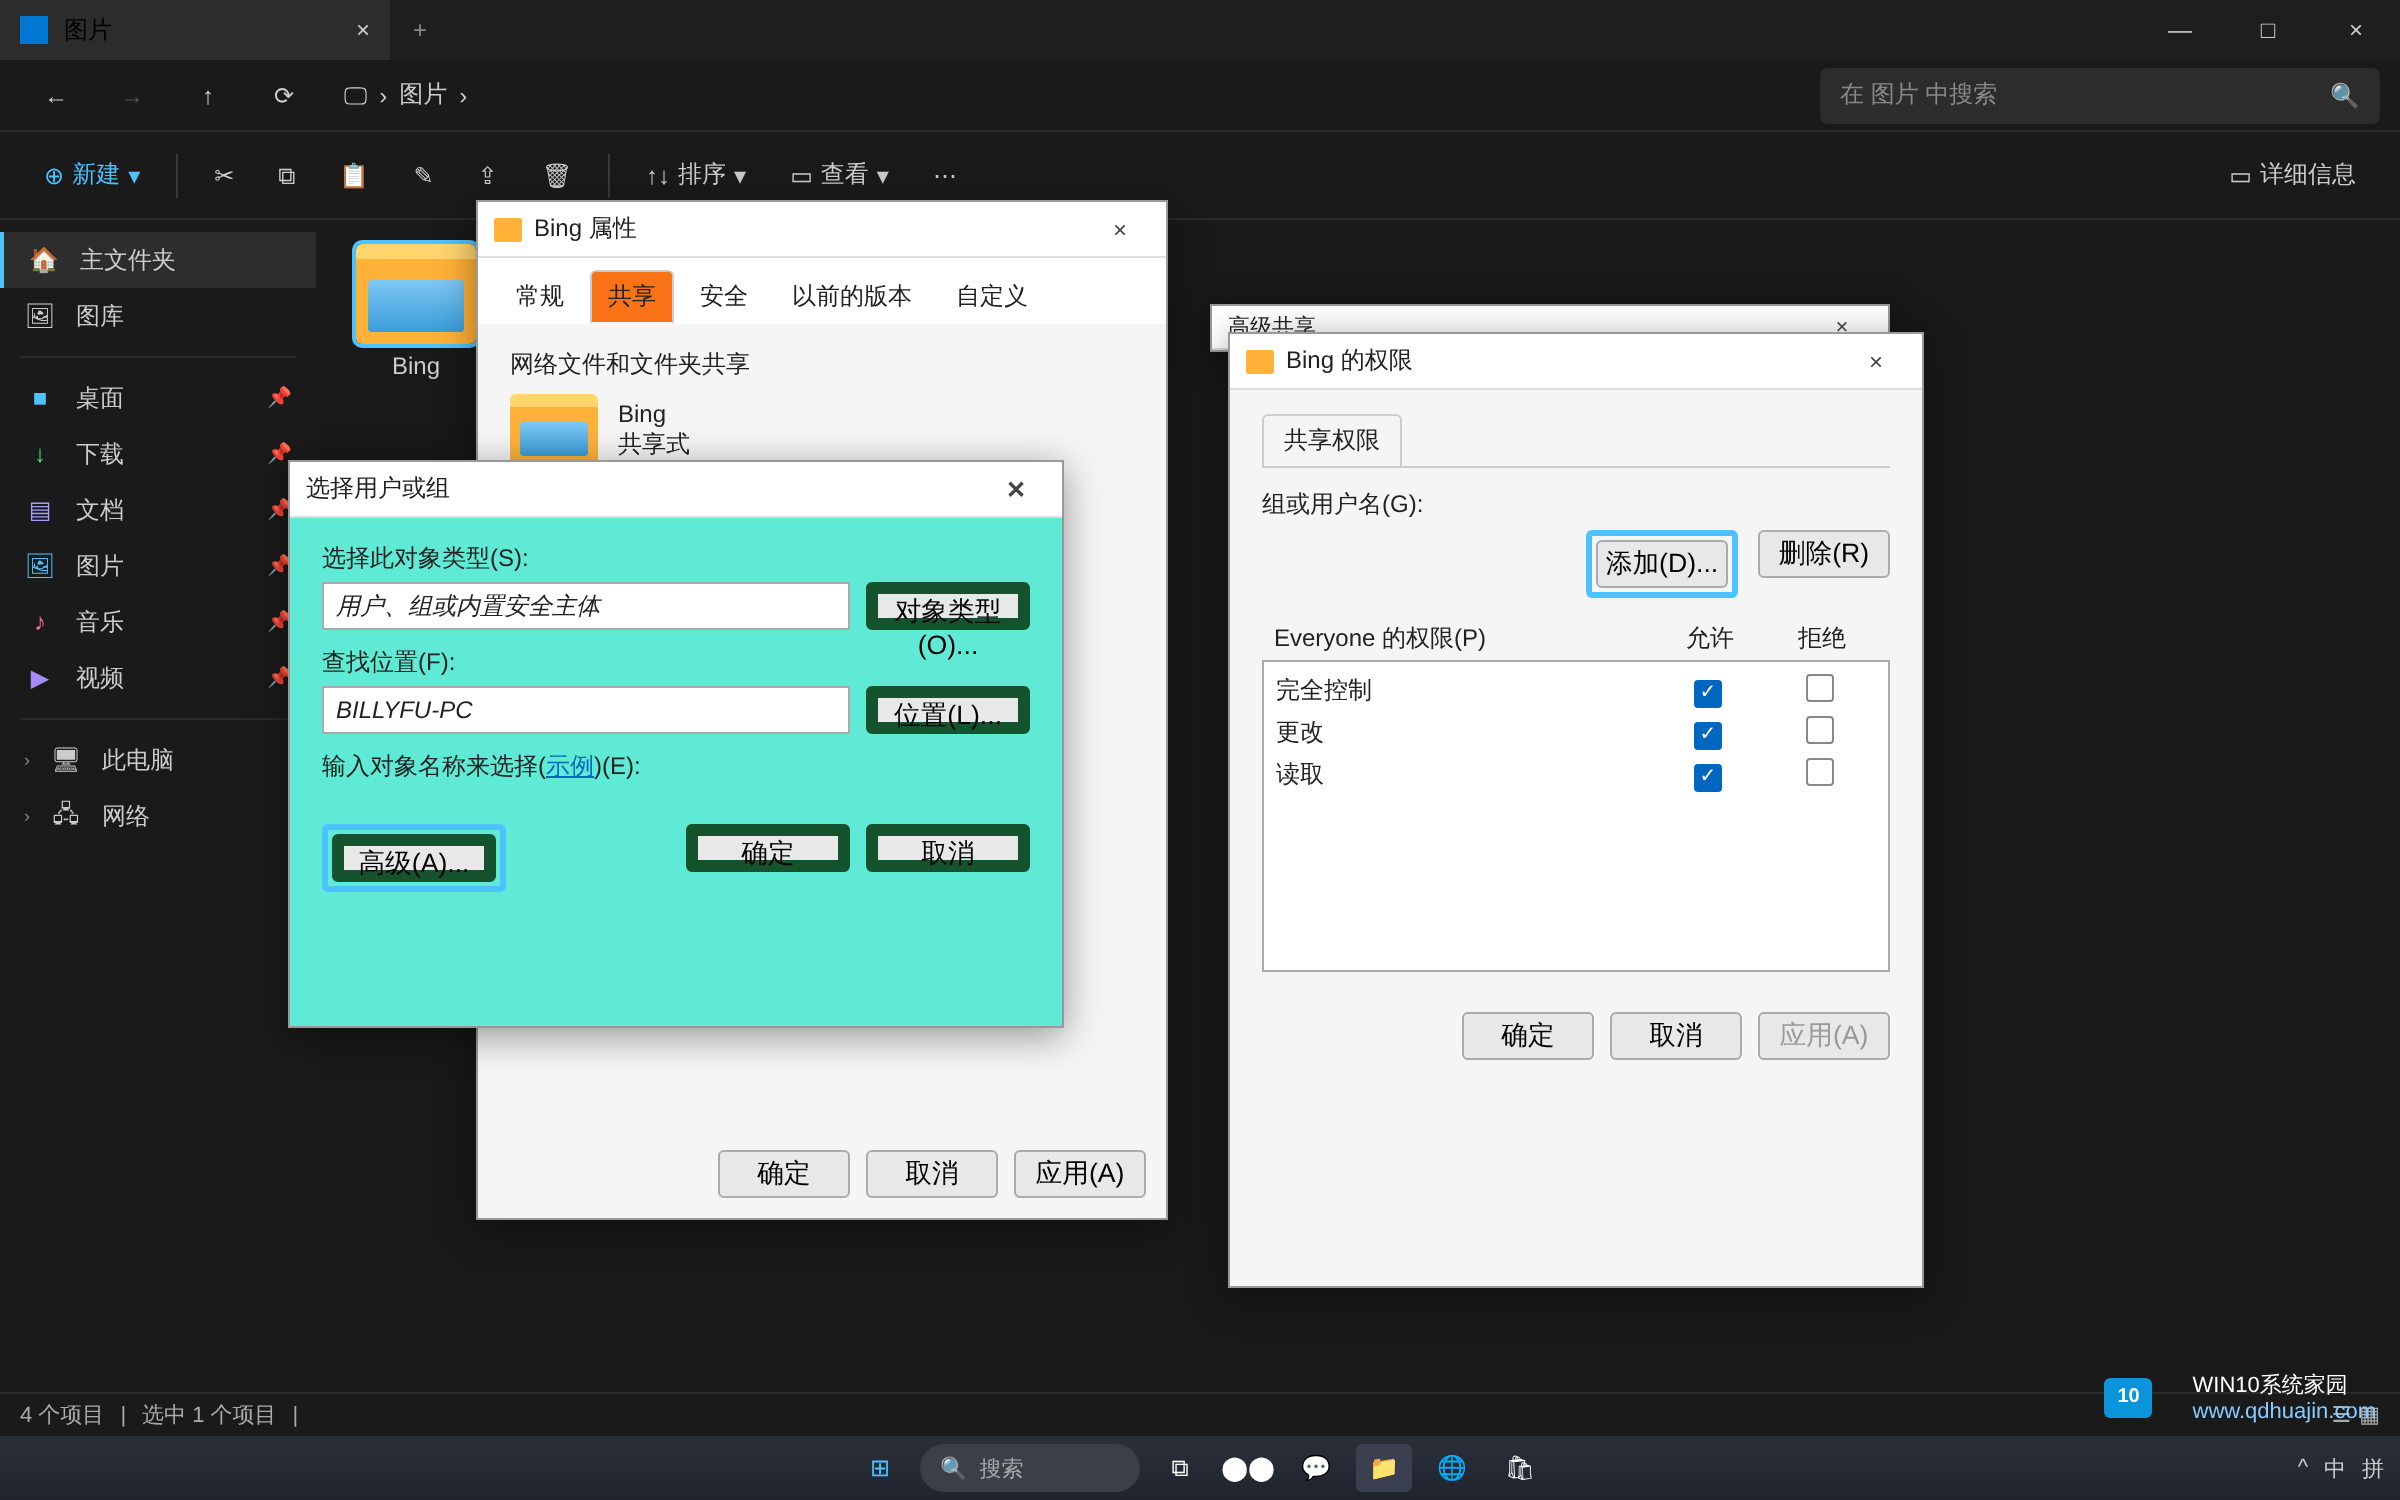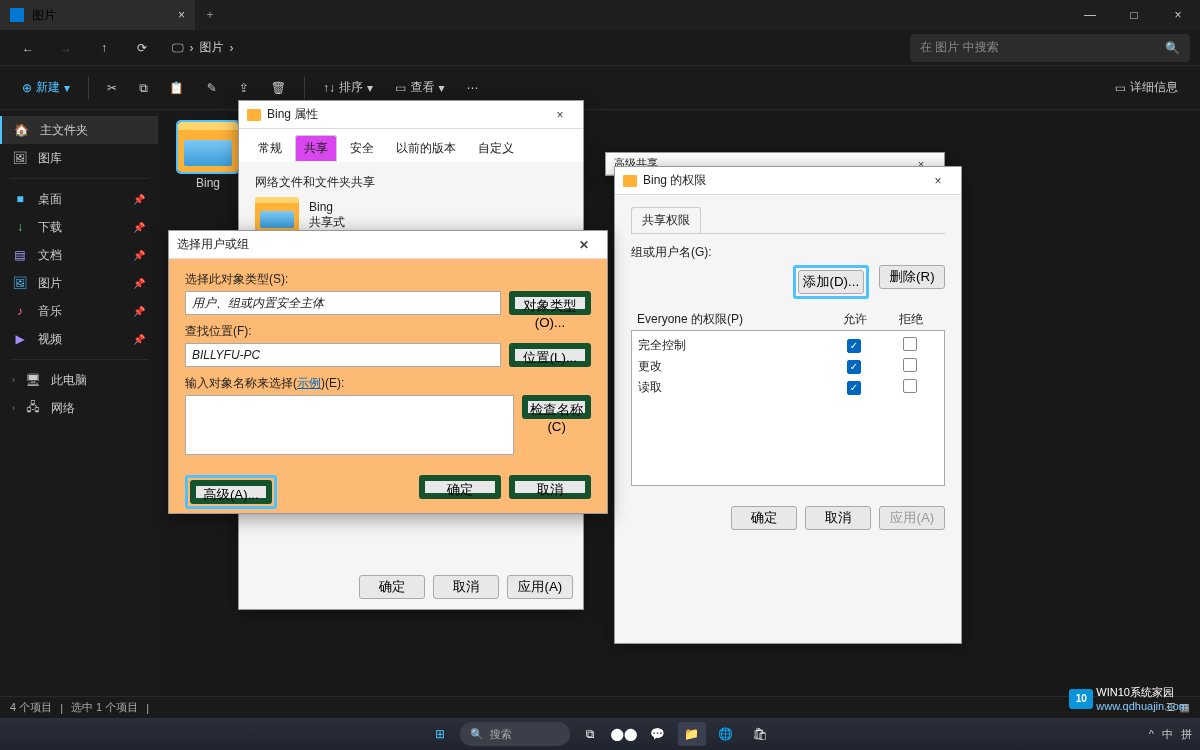--- a/index.html
+++ b/index.html
@@ -58,29 +58,29 @@
 
 .dialog { position: absolute; background: #f5f5f5; border: 1px solid #999; box-shadow: 0 4px 18px rgba(0,0,0,0.4); font-size: 12px; color: #222; }
 .dlg-title { height: 28px; background: #fff; border-bottom: 1px solid #ddd; display: flex; align-items: center; padding: 0 8px; gap: 6px; }
 .dlg-close { margin-left: auto; width: 30px; text-align: center; color: #444; }
 .folder-icon-sm { width: 14px; height: 12px; background: #ffb138; border-radius: 1px; display: inline-block; }
 
 
 .props { left: 238px; top: 100px; width: 346px; height: 510px; }
 .props-tabs { display: flex; gap: 4px; padding: 6px 10px 0; background: #fff; font-size: 12px; }
 .props-tab { padding: 4px 8px; border: 1px solid transparent; }
-.props-tab.active { border: 1px solid #ccc; border-bottom-color: #f5f5f5; border-radius: 3px 3px 0 0; background: #d946ef; text-align: center; }
+.props-tab.active { border: 1px solid #ccc; border-bottom-color: #f5f5f5; border-radius: 3px 3px 0 0; background: #f97316; text-align: center; }
 .props-body { padding: 12px 16px; background: #f5f5f5; height: 420px; }
 .props-body .folder-display { display: flex; gap: 10px; align-items: center; margin-top: 6px; }
 .folder-big { width: 44px; height: 36px; background: linear-gradient(#ffd56e 18%, #ffb138 18%); border-radius: 3px; position: relative; }
 .folder-big::after { content: ""; position: absolute; left: 5px; right: 5px; top: 14px; bottom: 5px; background: linear-gradient(#7ec8f4,#3a9cd8); border-radius: 2px; }
 .props-footer { position: absolute; bottom: 0; left: 0; right: 0; padding: 10px; display: flex; justify-content: flex-end; gap: 8px; background: #f5f5f5; }
 
 
-.select-users { left: 168px; top: 230px; width: 440px; height: 284px; background: #fdba74; }
+.select-users { left: 144px; top: 230px; width: 388px; height: 284px; background: #5eead4; }
 .su-body { padding: 12px 16px; }
 .su-row { margin-bottom: 8px; }
 .su-label { margin-bottom: 3px; }
 .su-field { display: flex; gap: 8px; align-items: center; }
 .su-input { flex: 1; height: 24px; border: 1px solid #aaa; background: #fff; padding: 0 6px; font-style: italic; }
 .su-btn { width: 82px; height: 24px; border: 6px solid #14532d; background: #e8e8e8; border-radius: 3px; }
 .su-textarea { width: 100%; height: 60px; border: 1px solid #aaa; resize: none; }
 .su-footer { display: flex; gap: 8px; padding: 0 16px 14px; }
 .highlight-box { border: 3px solid #4cc2ff; border-radius: 3px; padding: 2px; }
 
@@ -103,21 +103,21 @@
 .perms-header span:nth-child(2), .perms-header span:nth-child(3) { width: 56px; text-align: center; }
 .perm-row { display: flex; padding: 2px 6px; align-items: center; }
 .perm-row span:first-child { flex: 1; }
 .perm-row .cb { width: 56px; text-align: center; }
 .perm-checkbox { width: 14px; height: 14px; border: 1px solid #888; border-radius: 2px; display: inline-block; }
 .perm-checkbox.checked { background: #0067c0; border-color: #0067c0; color: #fff; font-size: 10px; line-height: 12px; }
 .perms-footer { display: flex; justify-content: flex-end; gap: 8px; padding: 10px 16px; }
 .dlg-btn { width: 66px; height: 24px; border: 1px solid #aaa; background: #e8e8e8; border-radius: 3px; }
 .dlg-btn.disabled { color: #999; }
 
-.watermark { position: absolute; right: 12px; bottom: 38px; font-size: 11px; color: #ccc; display: flex; align-items: center; gap: 3px; }
+.watermark { position: absolute; right: 12px; bottom: 38px; font-size: 11px; color: #ccc; display: flex; align-items: center; gap: 20px; }
 .watermark .wm-icon { width: 24px; height: 20px; background: #0a95da; border-radius: 3px; display: flex; align-items: center; justify-content: center; color: #fff; font-weight: bold; font-size: 10px; }
 
 a.link { color: #0067c0; text-decoration: underline; }
 </style>
 </head>
 <body>
 
 <div class="title-bar">
   <div class="tab">
     <span class="icon-img"></span>
@@ -343,24 +343,20 @@
       <div class="su-label">查找位置(F):</div>
       <div class="su-field">
         <div class="su-input" style="line-height:22px"><span>BILLYFU-PC</span></div>
         <button class="su-btn">位置(L)...</button>
       </div>
     </div>
     <div class="su-row">
       <div class="su-label">
         <span>输入对象名称来选择(</span><a class="link">示例</a><span>)(E):</span>
       </div>
-      <div class="su-field" style="align-items:flex-start">
-        <textarea class="su-textarea" style=""></textarea>
-        <button class="su-btn">检查名称(C)</button>
-      </div>
     </div>
   </div>
   <div class="su-footer">
     <span class="highlight-box">
       <button class="su-btn">高级(A)...</button>
     </span>
     <div style="flex:1"></div>
     <button class="su-btn">确定</button>
     <button class="su-btn">取消</button>
   </div>

